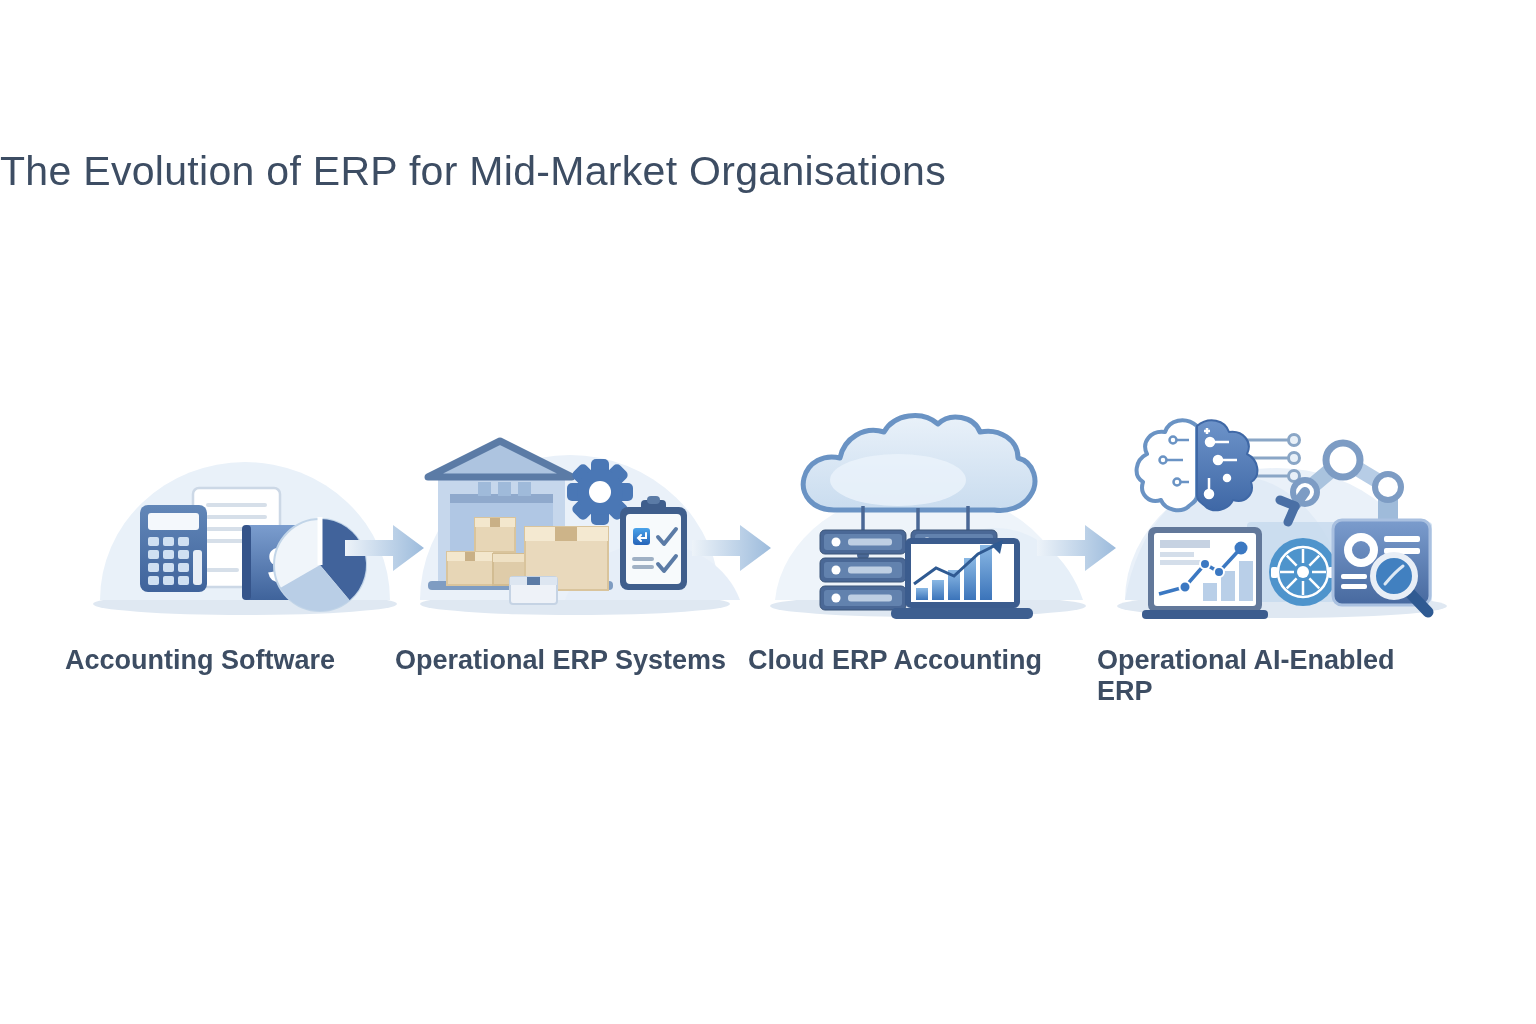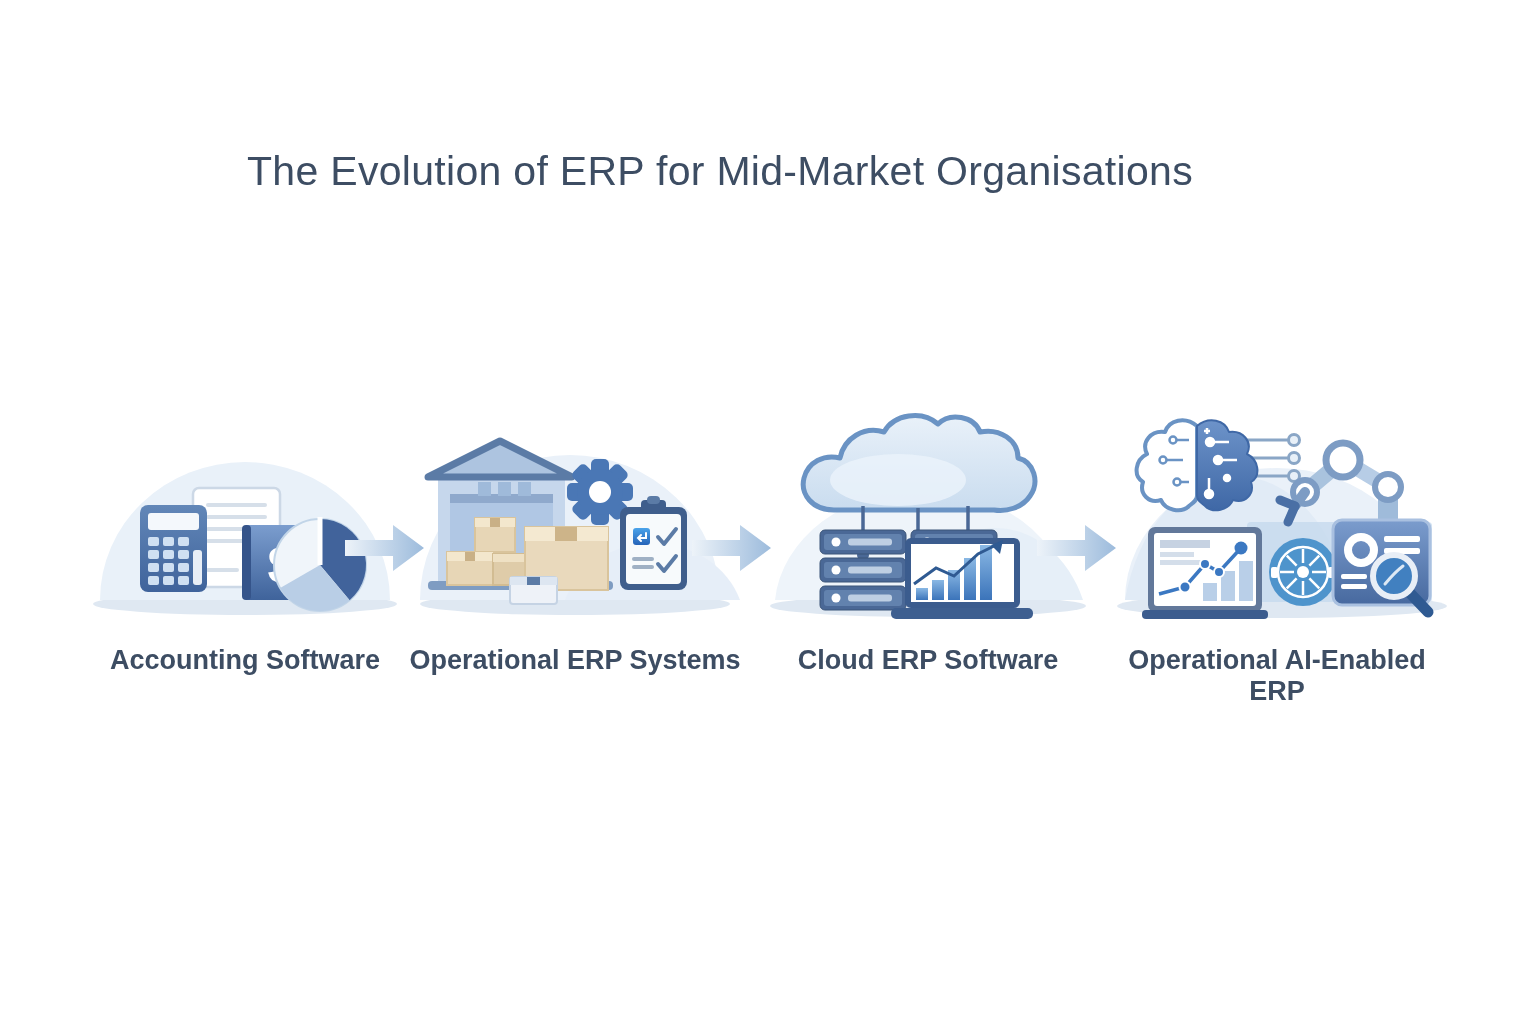--- a/index.html
+++ b/index.html
@@ -1,21 +1,21 @@
 <!DOCTYPE html>
 <html><head>
 <meta charset="utf-8">
 <style>
   html,body{margin:0;padding:0;background:#ffffff;}
   .canvas{position:relative;width:1536px;height:1024px;background:#ffffff;overflow:hidden;
           font-family:"Liberation Sans", sans-serif;}
-  .title{position:absolute;left:0;top:148px;width:1440px;text-align:center;
+  .title{position:absolute;left:0;top:148px;width:1440px;
          font-size:41px;font-weight:400;color:#3d4d63;letter-spacing:.3px;}
   .stage-illustration{position:absolute;top:398px;width:360px;height:240px;}
-  .stage-label{position:absolute;top:645px;width:360px;text-align:center;
+  .stage-label{position:absolute;top:645px;width:360px;text-align:left;
                font-size:27px;font-weight:600;color:#3d4d63;}
   .flow-arrow{position:absolute;top:520px;width:80px;height:56px;}
   .s1{left:65px;}  .s2{left:395px;}  .s3{left:748px;}  .s4{left:1097px;}
   .a1{left:345px;} .a2{left:692px;}  .a3{left:1037px;}
 </style>
 </head>
 <body>
 
 <div class="canvas">
 
@@ -239,21 +239,21 @@
           <rect x="184" y="182" width="12" height="20"></rect>
           <rect x="200" y="172" width="12" height="30"></rect>
           <rect x="216" y="160" width="12" height="42"></rect>
           <rect x="232" y="147" width="12" height="55"></rect>
         </g>
         <polyline points="166,186 188,170 206,178 230,156 246,148" fill="none" stroke="#2f5a92" stroke-width="3"></polyline>
         <polygon points="255,142 243,147 252,156" fill="#2f5a92"></polygon>
         <rect x="143" y="210" width="142" height="11" rx="5" fill="#3e5f90"></rect>
       </g>
     </svg>
-    <div class="stage-label s3">Cloud ERP Software</div>
+    <div class="stage-label s3">Cloud ERP Accounting</div>
   </div>
 
   <svg class="flow-arrow a3" viewBox="0 0 80 56">
     <defs>
         <linearGradient id="ag3" x1="0" y1="0" x2="1" y2="0">
       <stop offset="0" stop-color="#edf3f9"></stop>
           <stop offset="1" stop-color="#9cbbdc"></stop>
     </linearGradient>
       </defs>
     <path d="M0,20 H48 V5 L79,28 L48,51 V36 H0 Z" fill="url(#ag3)"></path>

